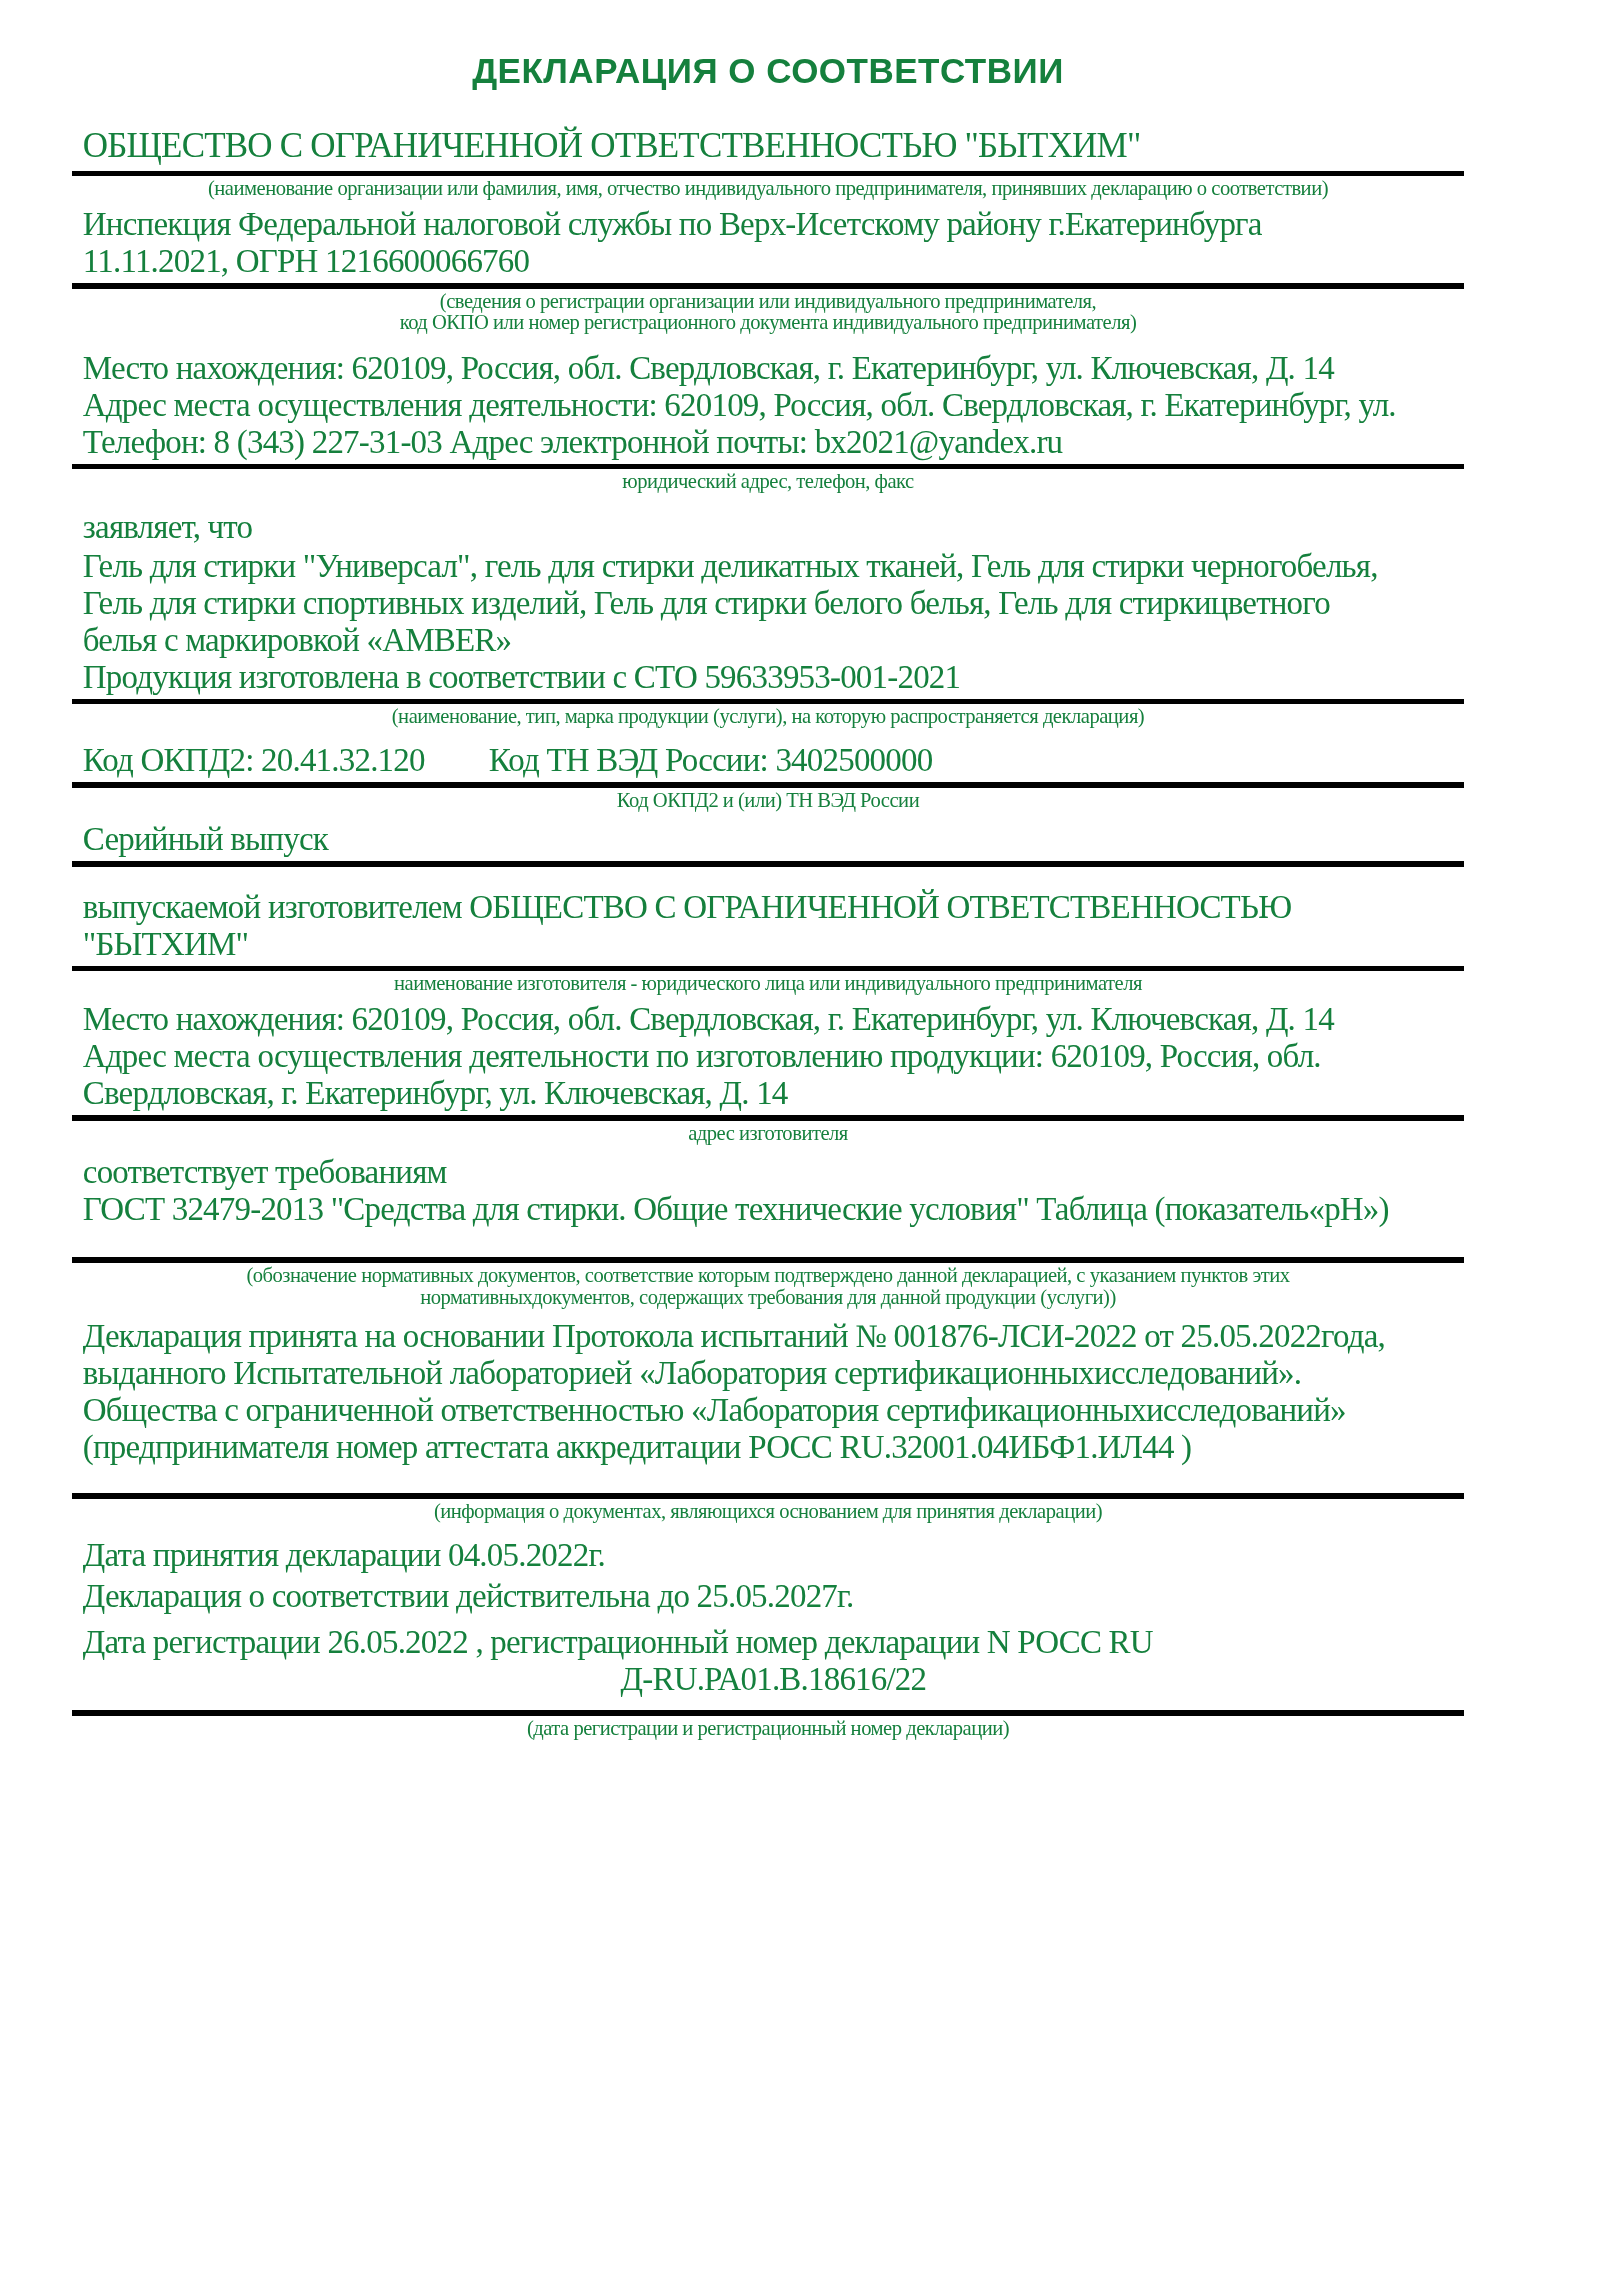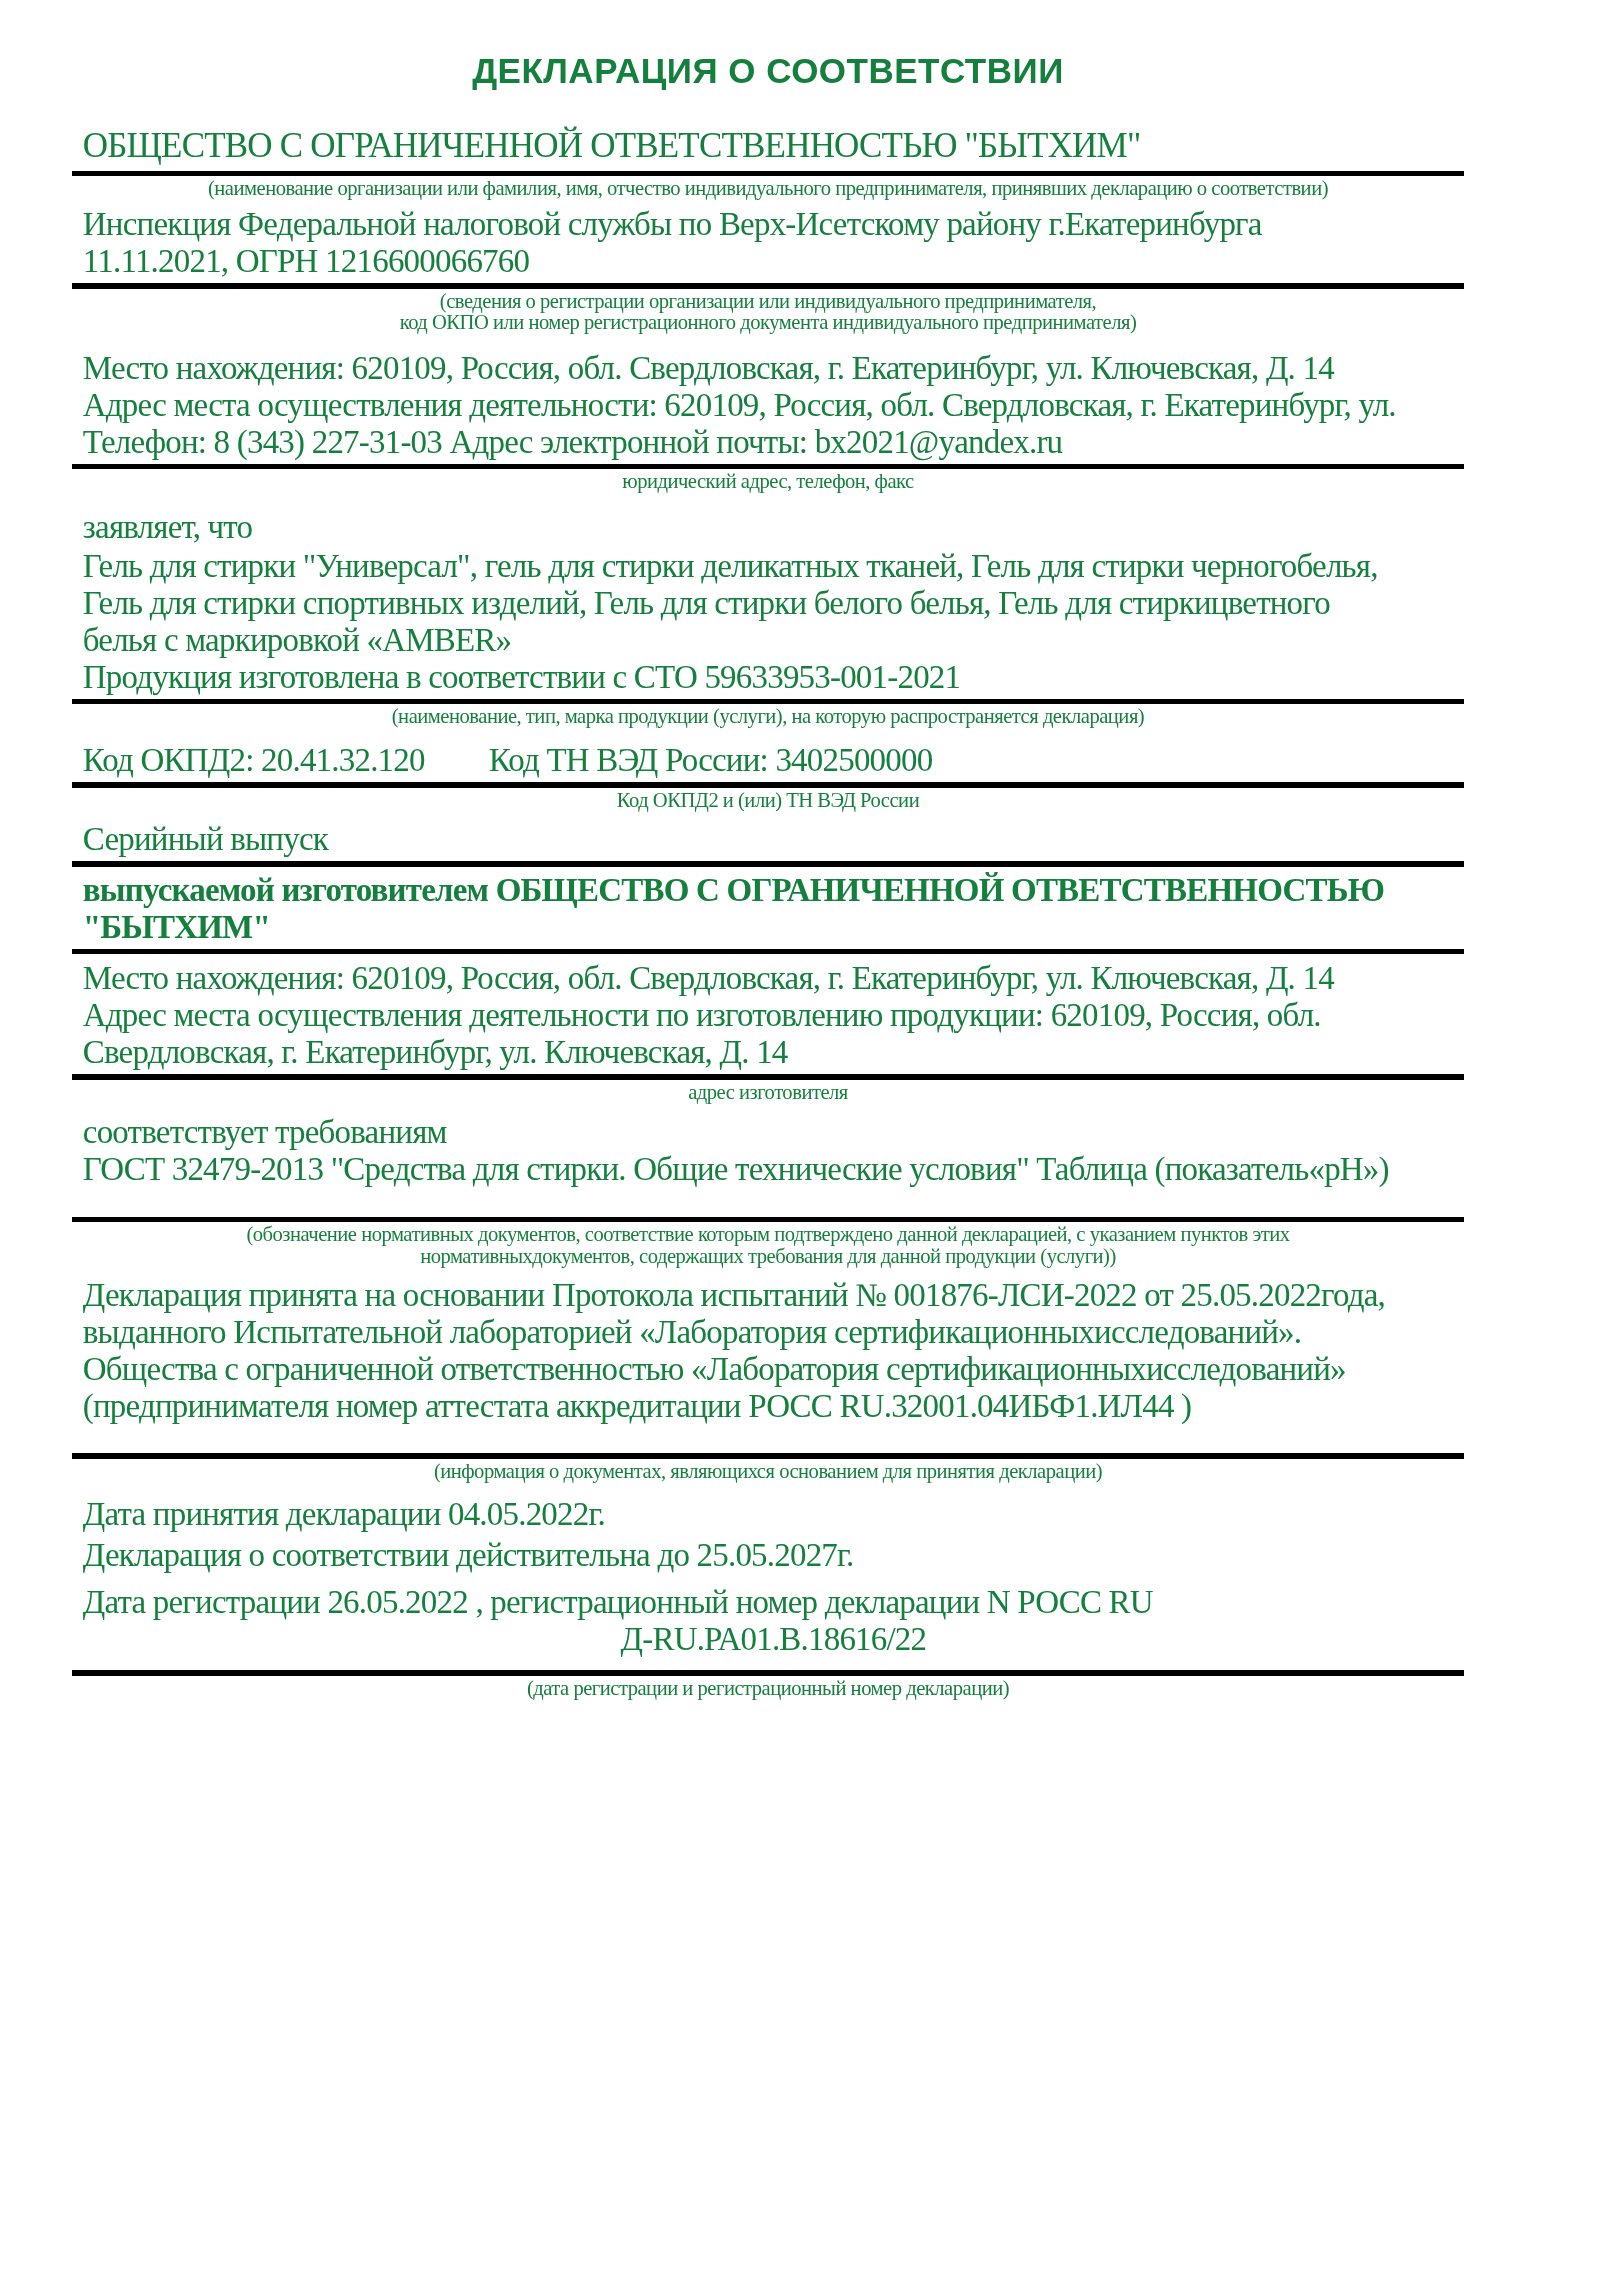--- a/index.html
+++ b/index.html
@@ -25,21 +25,21 @@
   .b{font-weight:normal;text-align:center;}
   .sec-org{margin-top:33px;}
   .sec-reg{margin-top:5.9px;}
   .sec-addr{margin-top:15.7px;}
   .sec-head{margin-top:13.7px;}
   .declares{margin-top:15.7px;}
   .sec-product{margin-top:2px;}
   .sec-codes{margin-top:13.7px;}
   .tnved{margin-left:64px;}
   .sec-serial{margin-top:9.8px;}
-  .sec-manuf{margin-top:5px;font-weight:bold;}
+  .sec-manuf{margin-top:22px;}
   .sec-manuf-addr{margin-top:5.9px;}
   .sec-compliance{margin-top:9.8px;}
   .rule-gap-lg{margin-top:29px;}
   .sec-basis{margin-top:9.8px;}
   .rule-gap-md{margin-top:27.4px;}
   .sec-dates{margin-top:11.8px;}
   .sec-dates .line{line-height:41px;}
   .signature{position:relative;height:147px;margin-top:27.4px;}
   .sig-mp{position:absolute;left:80px;top:7.8px;font-size:26.5px;letter-spacing:-0.5px;}
   .sig-name{position:absolute;left:835px;top:15.7px;width:558px;text-align:center;font-size:33px;letter-spacing:-0.8px;}
@@ -101,20 +101,21 @@
 
   <section class="sec-serial">
     <div class="line ind">Серийный выпуск</div>
     <div class="rule"></div>
   </section>
 
   <section class="sec-manuf">
     <div class="line ind">выпускаемой изготовителем ОБЩЕСТВО С ОГРАНИЧЕННОЙ ОТВЕТСТВЕННОСТЬЮ</div>
     <div class="line ind">"БЫТХИМ"</div>
     <div class="rule"></div>
+    <div class="cap">наименование изготовителя - юридического лица или индивидуального предпринимателя</div>
   </section>
 
   <section class="sec-manuf-addr">
     <div class="line ind">Место нахождения: 620109, Россия, обл. Свердловская, г. Екатеринбург, ул. Ключевская, Д. 14</div>
     <div class="line ind">Адрес места осуществления деятельности по изготовлению продукции: 620109, Россия, обл.</div>
     <div class="line ind">Свердловская, г. Екатеринбург, ул. Ключевская, Д. 14</div>
     <div class="rule"></div>
     <div class="cap">адрес изготовителя</div>
   </section>
 

